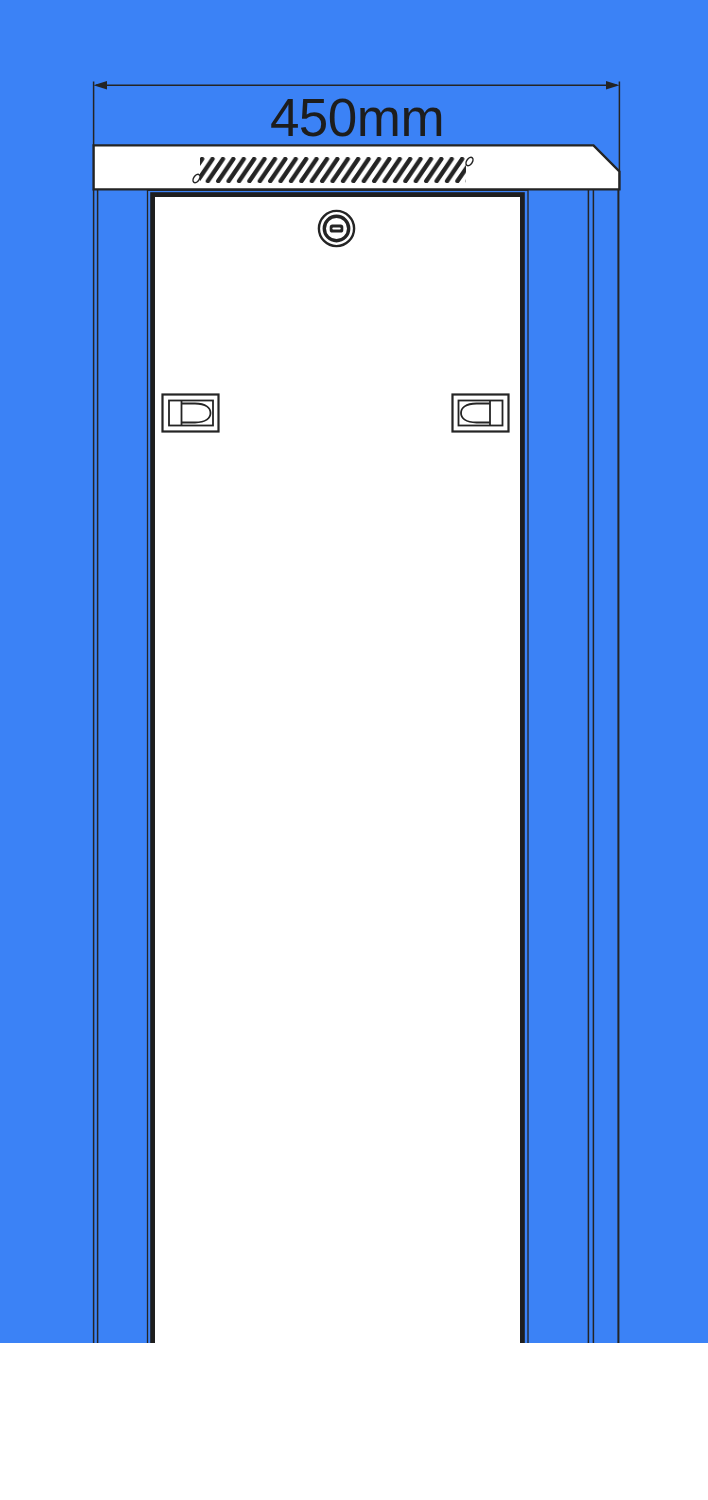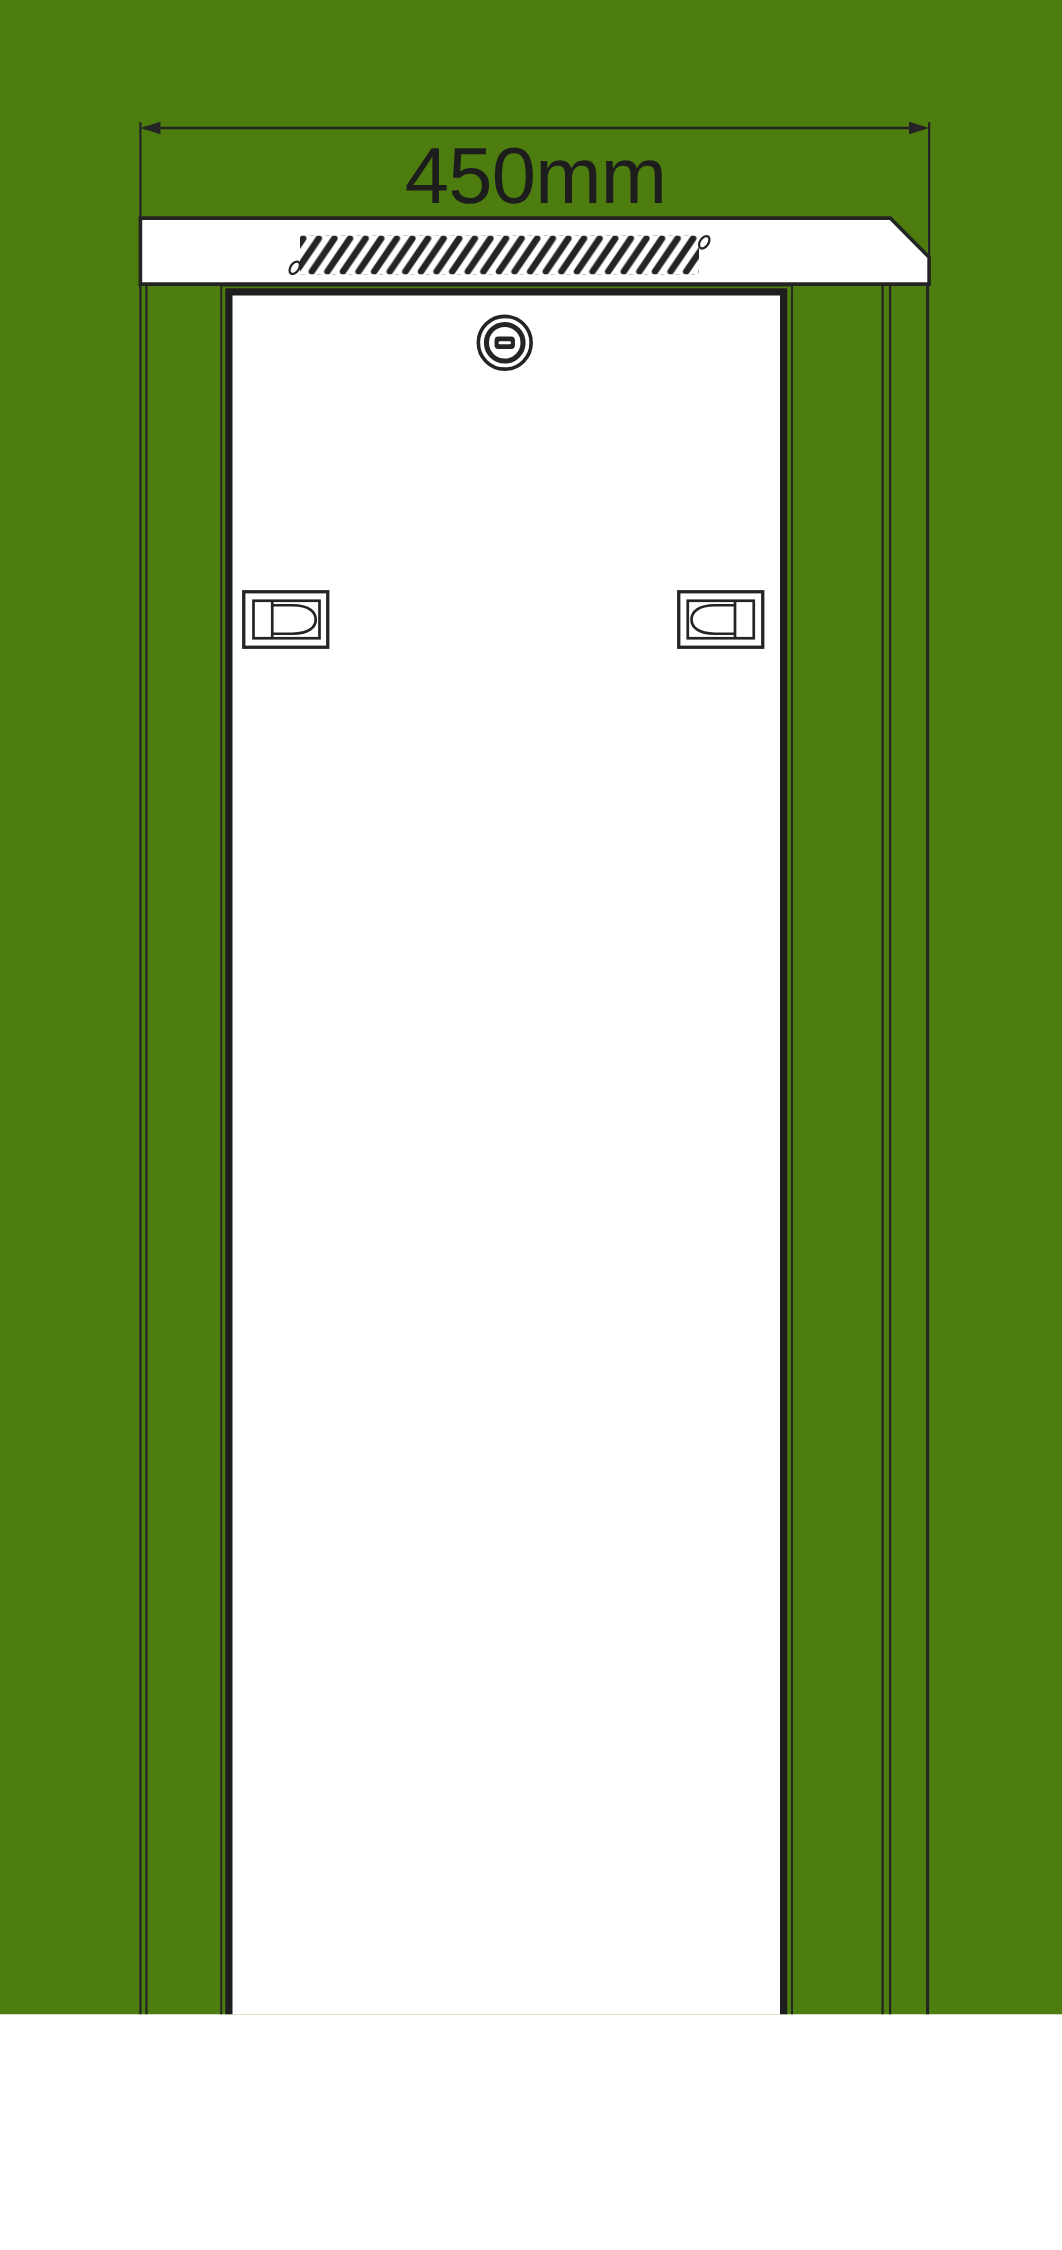--- a/index.html
+++ b/index.html
@@ -4,21 +4,21 @@
 <style>
   html, body {
     margin: 0;
     padding: 0;
     background: #ffffff;
   }
   .stage {
     position: relative;
     width: 708px;
     height: 1343px;
-    background: #4d7c0f;
+    background: #3b82f6;
     overflow: hidden;
     font-family: "Liberation Sans", sans-serif;
   }
   .stage svg {
     position: absolute;
     inset: 0;
     display: block;
   }
   text.dim-label {
     font-family: "Liberation Sans", sans-serif;

